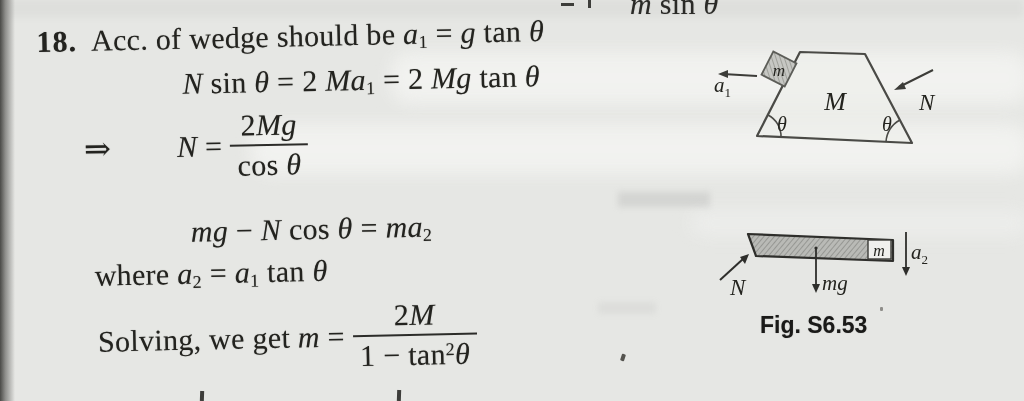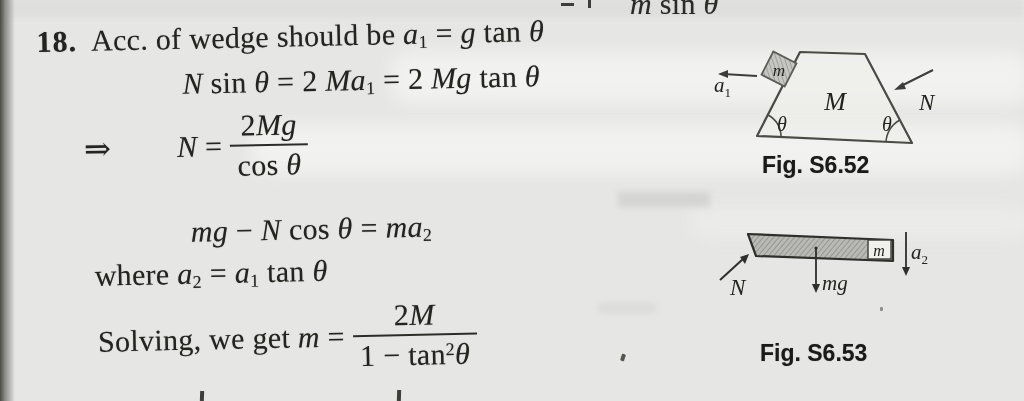--- a/index.html
+++ b/index.html
@@ -126,21 +126,20 @@
       <line x1="233" y1="32" x2="199" y2="49" stroke="#3c3c38" stroke-width="2"></line>
       <polygon points="194,52 203,44 206,51" fill="#3c3c38"></polygon>
       <text x="219" y="72" font-size="23" font-style="italic">N</text>
 
       <path d="M 81 99 A 24 24 0 0 0 68 77" fill="none" stroke="#4a4a46" stroke-width="1.6"></path>
       <text x="82" y="93" font-size="20" font-style="italic" text-anchor="middle">θ</text>
       <path d="M 186 104 A 26 26 0 0 1 200 82" fill="none" stroke="#4a4a46" stroke-width="1.6"></path>
       <text x="187" y="93" font-size="20" font-style="italic" text-anchor="middle">θ</text>
     </svg>
   </div>
-  <div class="caption" style="left:762px;top:152px;">Fig. S6.52</div>
 
   <div class="figwrap" style="left:705px;top:225px;width:240px;height:85px;">
     <svg width="240" height="85" viewBox="0 0 240 85">
       <defs>
         <pattern id="hatchBar" width="4" height="4" patternUnits="userSpaceOnUse" patternTransform="rotate(40)">
           <rect width="4" height="4" fill="#b9bab6"></rect>
           <line x1="0" y1="0" x2="0" y2="4" stroke="#7f807c" stroke-width="1.2"></line>
         </pattern>
       </defs>
 
@@ -155,16 +154,16 @@
       <line x1="15" y1="55" x2="38" y2="34" stroke="#2e2e2b" stroke-width="2"></line>
       <polygon points="44,29 35,32 40,39" fill="#2e2e2b"></polygon>
       <text x="25" y="70" font-size="23" font-style="italic">N</text>
 
       <circle cx="111" cy="23" r="1.6" fill="#2e2e2b"></circle>
       <line x1="111" y1="23" x2="111" y2="62" stroke="#2e2e2b" stroke-width="1.8"></line>
       <polygon points="111,68 107,59 115,59" fill="#2e2e2b"></polygon>
       <text x="117" y="65" font-size="21" font-style="italic">mg</text>
     </svg>
   </div>
-  <div class="caption" style="left:760px;top:312px;margin-top:28px;">Fig. S6.53</div>
+  <div class="caption" style="left:760px;top:312px;">Fig. S6.53</div>
 
   <div class="shade edge-left"></div>
 </div>
 
 </body></html>

